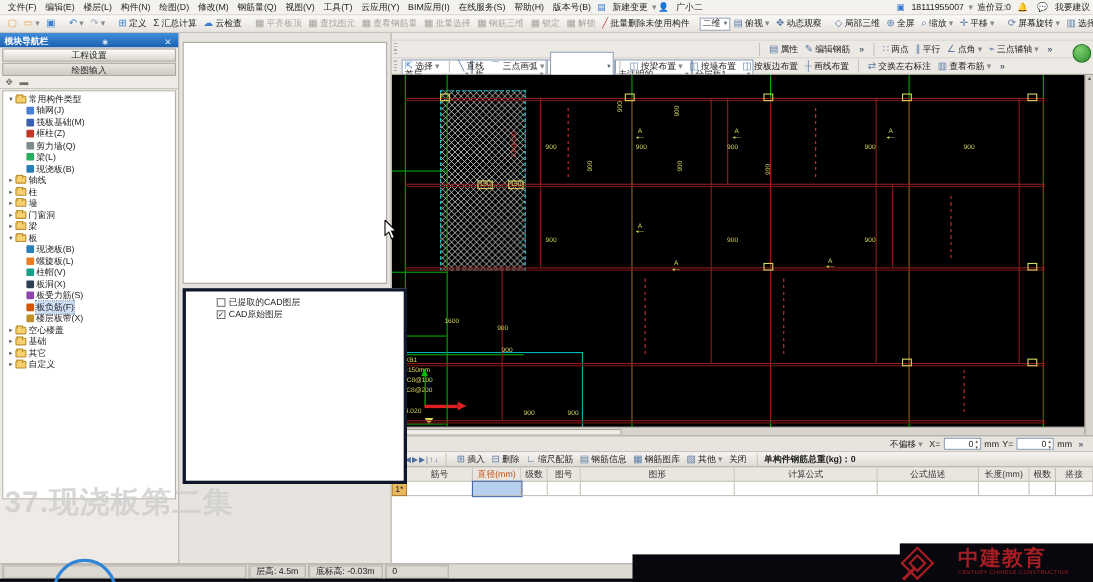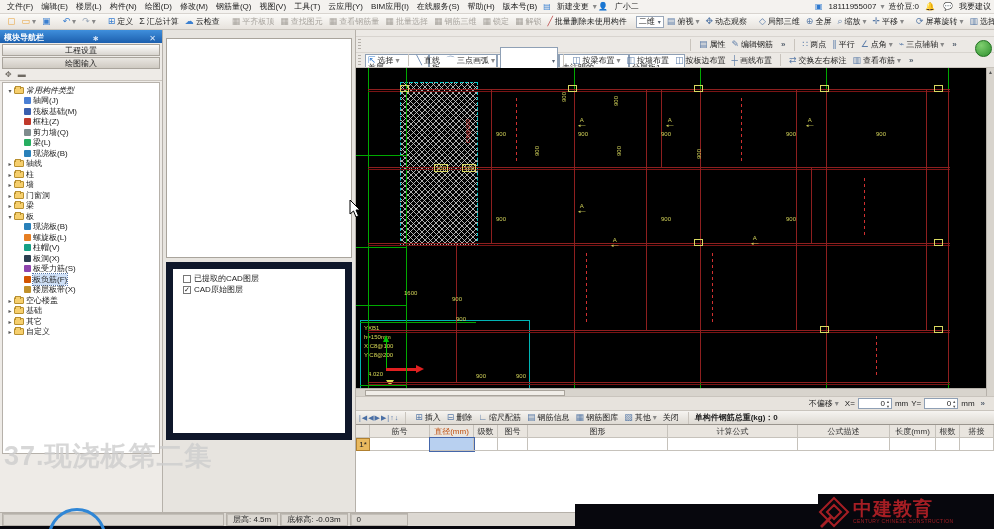--- a/index.html
+++ b/index.html
@@ -32,21 +32,21 @@
   .tnode .tw{width:8px;text-align:center;color:#555;font-size:6px}
   .tnode .fold{width:10px;height:7px;background:#f6cf6e;border:1px solid #b89030;border-radius:1px;margin-right:2px;position:relative}
   .tnode .fold:before{content:"";position:absolute;left:0;top:-2px;width:4px;height:2px;background:#f6cf6e;border:1px solid #b89030;border-bottom:none}
   .tnode .cic{width:7px;height:7px;margin:0 2px 0 1px;border-radius:1px}
   .tnode.sel .lbl{background:#cfe0f7;outline:1px dotted #5577aa}
   #side-bottom{position:absolute;left:0;bottom:0;width:100%}
   .side-bbtn{height:12px;margin:1px 2px;border:1px solid #a9a49c;background:linear-gradient(#f7f6f4,#d9d5cf);display:flex;align-items:center;justify-content:center}
   
   #midpanel{left:163px;top:30px;width:193px;height:482px;background:#e7e4df;border-right:1px solid #b6b1aa;z-index:4}
   #mp-box1{position:absolute;left:3px;top:8px;width:186px;height:220px;background:#fff;border:1px solid #a9a49c}
-  #mp-box2{position:absolute;left:3px;top:232px;width:186px;height:178px;background:#fff;border:7px solid #0f172a;padding:4px 2px}
+  #mp-box2{position:absolute;left:3px;top:232px;width:204px;height:178px;background:#fff;border:3px solid #0f172a;padding:4px 20px}
   .chkrow{display:flex;align-items:center;height:11px;gap:3px;padding-left:8px}
   .chk{width:8px;height:8px;border:1px solid #777;background:#fff;display:inline-flex;align-items:center;justify-content:center;font-size:7px;color:#222}
   
   #rightarea{left:356px;top:30px;width:638px;height:482px;background:#ece9e5;z-index:3}
   .ribbon{position:absolute;left:0;width:638px;height:16px;display:flex;align-items:center;gap:2px;padding:0 2px;white-space:nowrap}
   #ribbon1{top:6px;border-top:1px solid #d8d4cf}
   #ribbon2{top:22px;border-top:1px solid #d8d4cf;border-bottom:1px solid #c9c4bd}
   .handle{width:3px;height:11px;background:repeating-linear-gradient(#b5b0a9 0 1px,transparent 1px 3px);margin-right:2px}
   .rdrop{background:#fff;border:1px solid #8fa0b5;height:12px;display:inline-flex;align-items:center;padding:12px 2px;justify-content:space-between}
   .rdrop .car{color:#55606e;font-size:6px;margin-left:2px}
@@ -86,21 +86,21 @@
   .tc{border-right:1px solid #c6c2bb;border-bottom:1px solid #c6c2bb;display:flex;align-items:center;justify-content:center;overflow:hidden;white-space:nowrap}
   .thead .tc{background:#e9e5df;color:#333}
   .thead .tc.hl{color:#c05010}
   .rowhdr{background:#e9b95f !important;border:1px solid #b08030}
   .cellsel{background:#b8d0f0;outline:1px solid #4466aa}
   
   #statusbar{left:0;top:512px;width:994px;height:17px;background:#dcd8d2;border-top:1px solid #b6b1aa;display:flex;align-items:flex-start;z-index:40}
   .sseg{height:13px;border:1px solid #b6b1aa;border-style:solid;margin-left:2px;display:flex;align-items:center;padding:0 6px;background:#dcd8d2;box-shadow:inset 1px 1px 0 #c3bfb8}
   #footer-dark{left:575px;top:504px;width:419px;height:25px;background:#07070d;z-index:45}
   #footer-strip{left:0;top:526px;width:994px;height:3px;background:#07070d;z-index:44}
-  #brand{left:818px;top:494px;width:176px;height:35px;z-index:50;display:flex;align-items:center;gap:3px;background:#07070d}
+  #brand{left:818px;top:494px;width:176px;height:35px;z-index:50;display:flex;align-items:center;gap:21px;background:#07070d}
   #brand-text .cn{font-size:19px;font-weight:bold;color:#a51e24;font-family:"Liberation Serif","DejaVu Serif",serif;letter-spacing:1px;line-height:19px}
   #brand-text .en{font-size:5px;color:#a51e24;letter-spacing:.4px}
   #watermark{left:4px;top:438px;font-size:27px;color:rgba(205,205,205,.8);z-index:60;letter-spacing:1px;font-weight:bold}
   #bluering{left:48px;top:508px;width:58px;height:58px;border:3px solid #2f86d6;border-radius:50%;z-index:61}
   #greendot{left:975px;top:40px;width:17px;height:17px;border-radius:50%;background:radial-gradient(circle at 35% 30%,#7fd06f,#2f8f2f);z-index:35;border:1px solid #1f6f1f}
   #cursor{left:349px;top:200px;z-index:70}
 </style>
 </head>
 <body>
 
@@ -212,21 +212,21 @@
     <span class="wbtn">∗</span>
     <span class="wbtn">✕</span>
   </div>
   <div class="side-tab">工程设置</div>
   <div class="side-tab active">绘图输入</div>
   <div id="side-iconrow">
     <span>✥</span>
     <span>▬</span>
   </div>
   <div id="tree">
-      <div class="tnode" style="padding-left: 3px; font-style: italic;">
+      <div class="tnode" style="padding-left: 3px;">
         <span class="tw">▾</span>
         <span class="fold"></span>
         <span class="lbl">常用构件类型</span>
       </div>
       <div class="tnode" style="padding-left: 12px;">
         <span class="tw"></span>
         <span class="cic" style="background: rgb(74, 127, 212);"></span>
         <span class="lbl">轴网(J)</span>
       </div>
       <div class="tnode" style="padding-left: 12px;">

